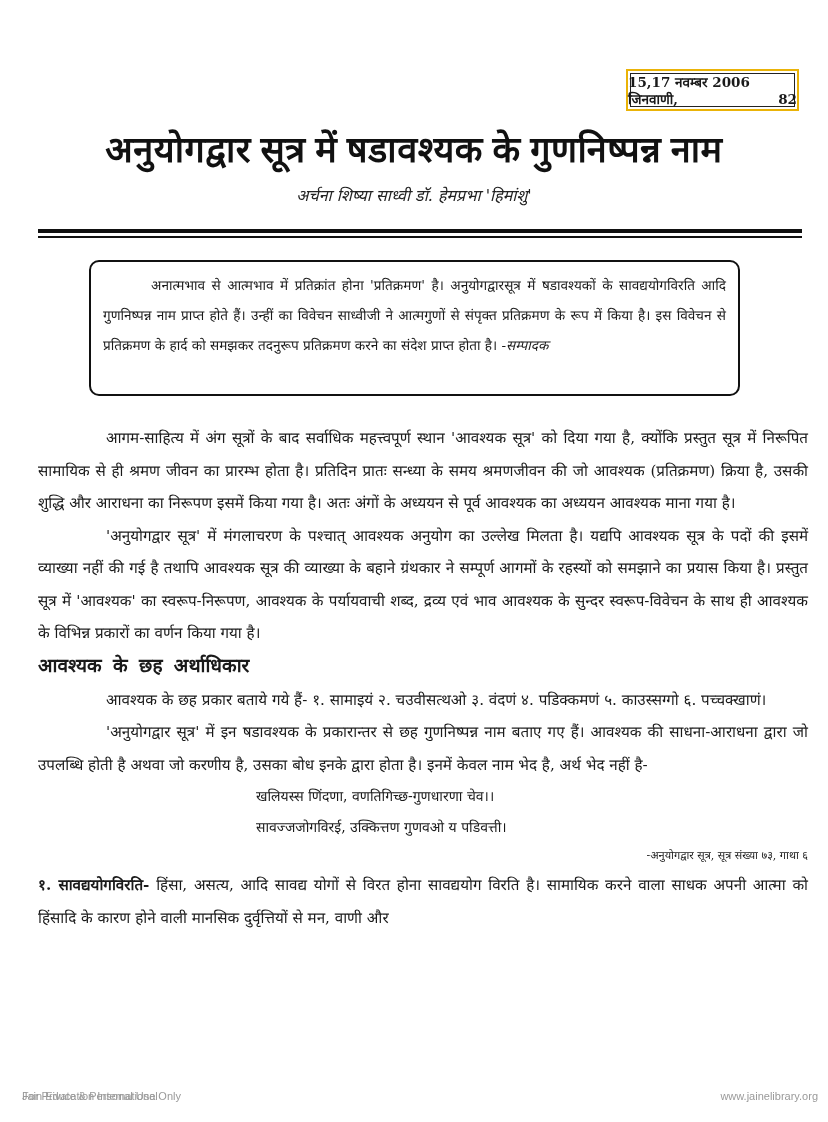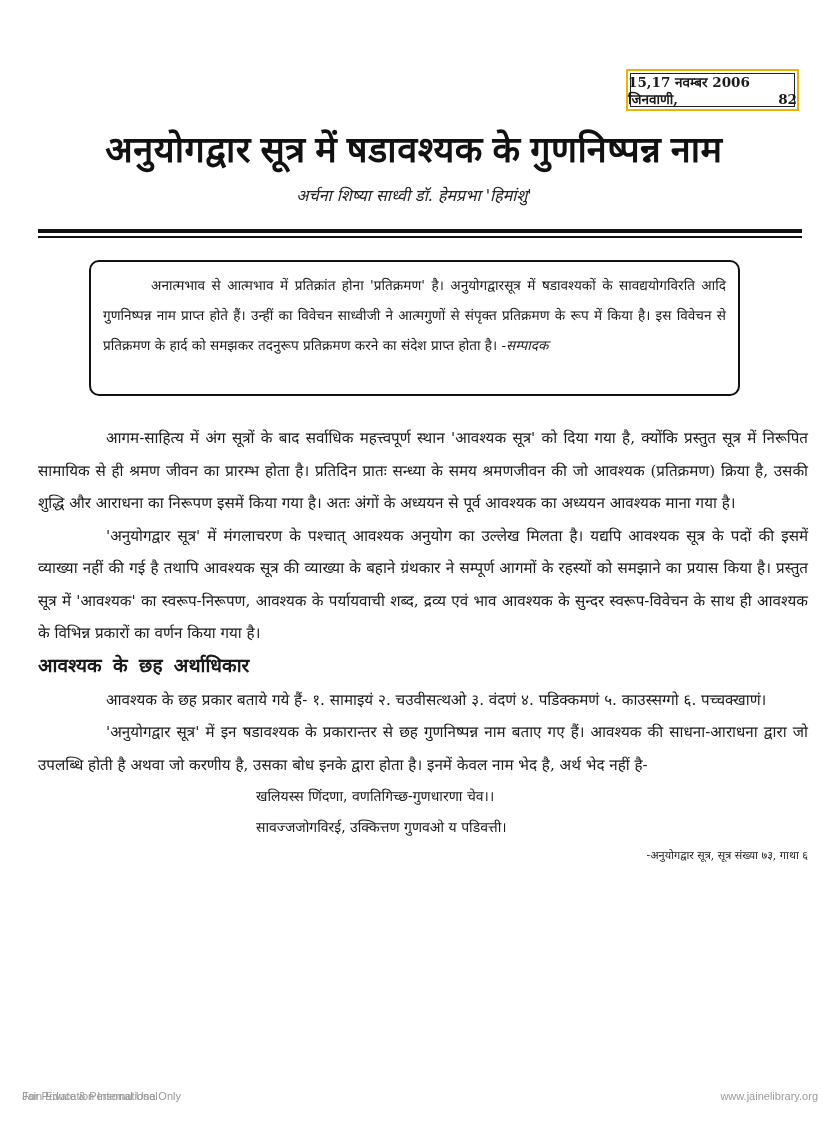--- a/index.html
+++ b/index.html
@@ -81,19 +81,20 @@
   <p>आगम-साहित्य में अंग सूत्रों के बाद सर्वाधिक महत्त्वपूर्ण स्थान 'आवश्यक सूत्र' को दिया गया है, क्योंकि प्रस्तुत सूत्र में निरूपित सामायिक से ही श्रमण जीवन का प्रारम्भ होता है। प्रतिदिन प्रातः सन्ध्या के समय श्रमणजीवन की जो आवश्यक (प्रतिक्रमण) क्रिया है, उसकी शुद्धि और आराधना का निरूपण इसमें किया गया है। अतः अंगों के अध्ययन से पूर्व आवश्यक का अध्ययन आवश्यक माना गया है।</p>
   <p>'अनुयोगद्वार सूत्र' में मंगलाचरण के पश्चात् आवश्यक अनुयोग का उल्लेख मिलता है। यद्यपि आवश्यक सूत्र के पदों की इसमें व्याख्या नहीं की गई है तथापि आवश्यक सूत्र की व्याख्या के बहाने ग्रंथकार ने सम्पूर्ण आगमों के रहस्यों को समझाने का प्रयास किया है। प्रस्तुत सूत्र में 'आवश्यक' का स्वरूप-निरूपण, आवश्यक के पर्यायवाची शब्द, द्रव्य एवं भाव आवश्यक के सुन्दर स्वरूप-विवेचन के साथ ही आवश्यक के विभिन्न प्रकारों का वर्णन किया गया है।</p>
   <h2>आवश्यक के छह अर्थाधिकार</h2>
   <p>आवश्यक के छह प्रकार बताये गये हैं- १. सामाइयं २. चउवीसत्थओ ३. वंदणं ४. पडिक्कमणं ५. काउस्सग्गो ६. पच्चक्खाणं।</p>
   <p>'अनुयोगद्वार सूत्र' में इन षडावश्यक के प्रकारान्तर से छह गुणनिष्पन्न नाम बताए गए हैं। आवश्यक की साधना-आराधना द्वारा जो उपलब्धि होती है अथवा जो करणीय है, उसका बोध इनके द्वारा होता है। इनमें केवल नाम भेद है, अर्थ भेद नहीं है-</p>
   <div class="verse">
     <div>खलियस्स णिंदणा, वणतिगिच्छ-गुणधारणा चेव।।</div>
     <div>सावज्जजोगविरई, उक्कित्तण गुणवओ य पडिवत्ती।</div>
   </div>
   <div class="citation">-अनुयोगद्वार सूत्र, सूत्र संख्या ७३, गाथा ६</div>
+  <p style="text-indent:0"><span class="term">१. सावद्ययोगविरति-</span><span> हिंसा, असत्य, आदि सावद्य योगों से विरत होना सावद्ययोग विरति है। सामायिक करने वाला साधक अपनी आत्मा को हिंसादि के कारण होने वाली मानसिक दुर्वृत्तियों से मन, वाणी और</span></p>
 </div>
 
 <div class="footer">
   <span class="l">Jain Education International</span>
   <span class="c">For Private &amp; Personal Use Only</span>
   <span class="r">www.jainelibrary.org</span>
 </div>
 
 </body></html>

